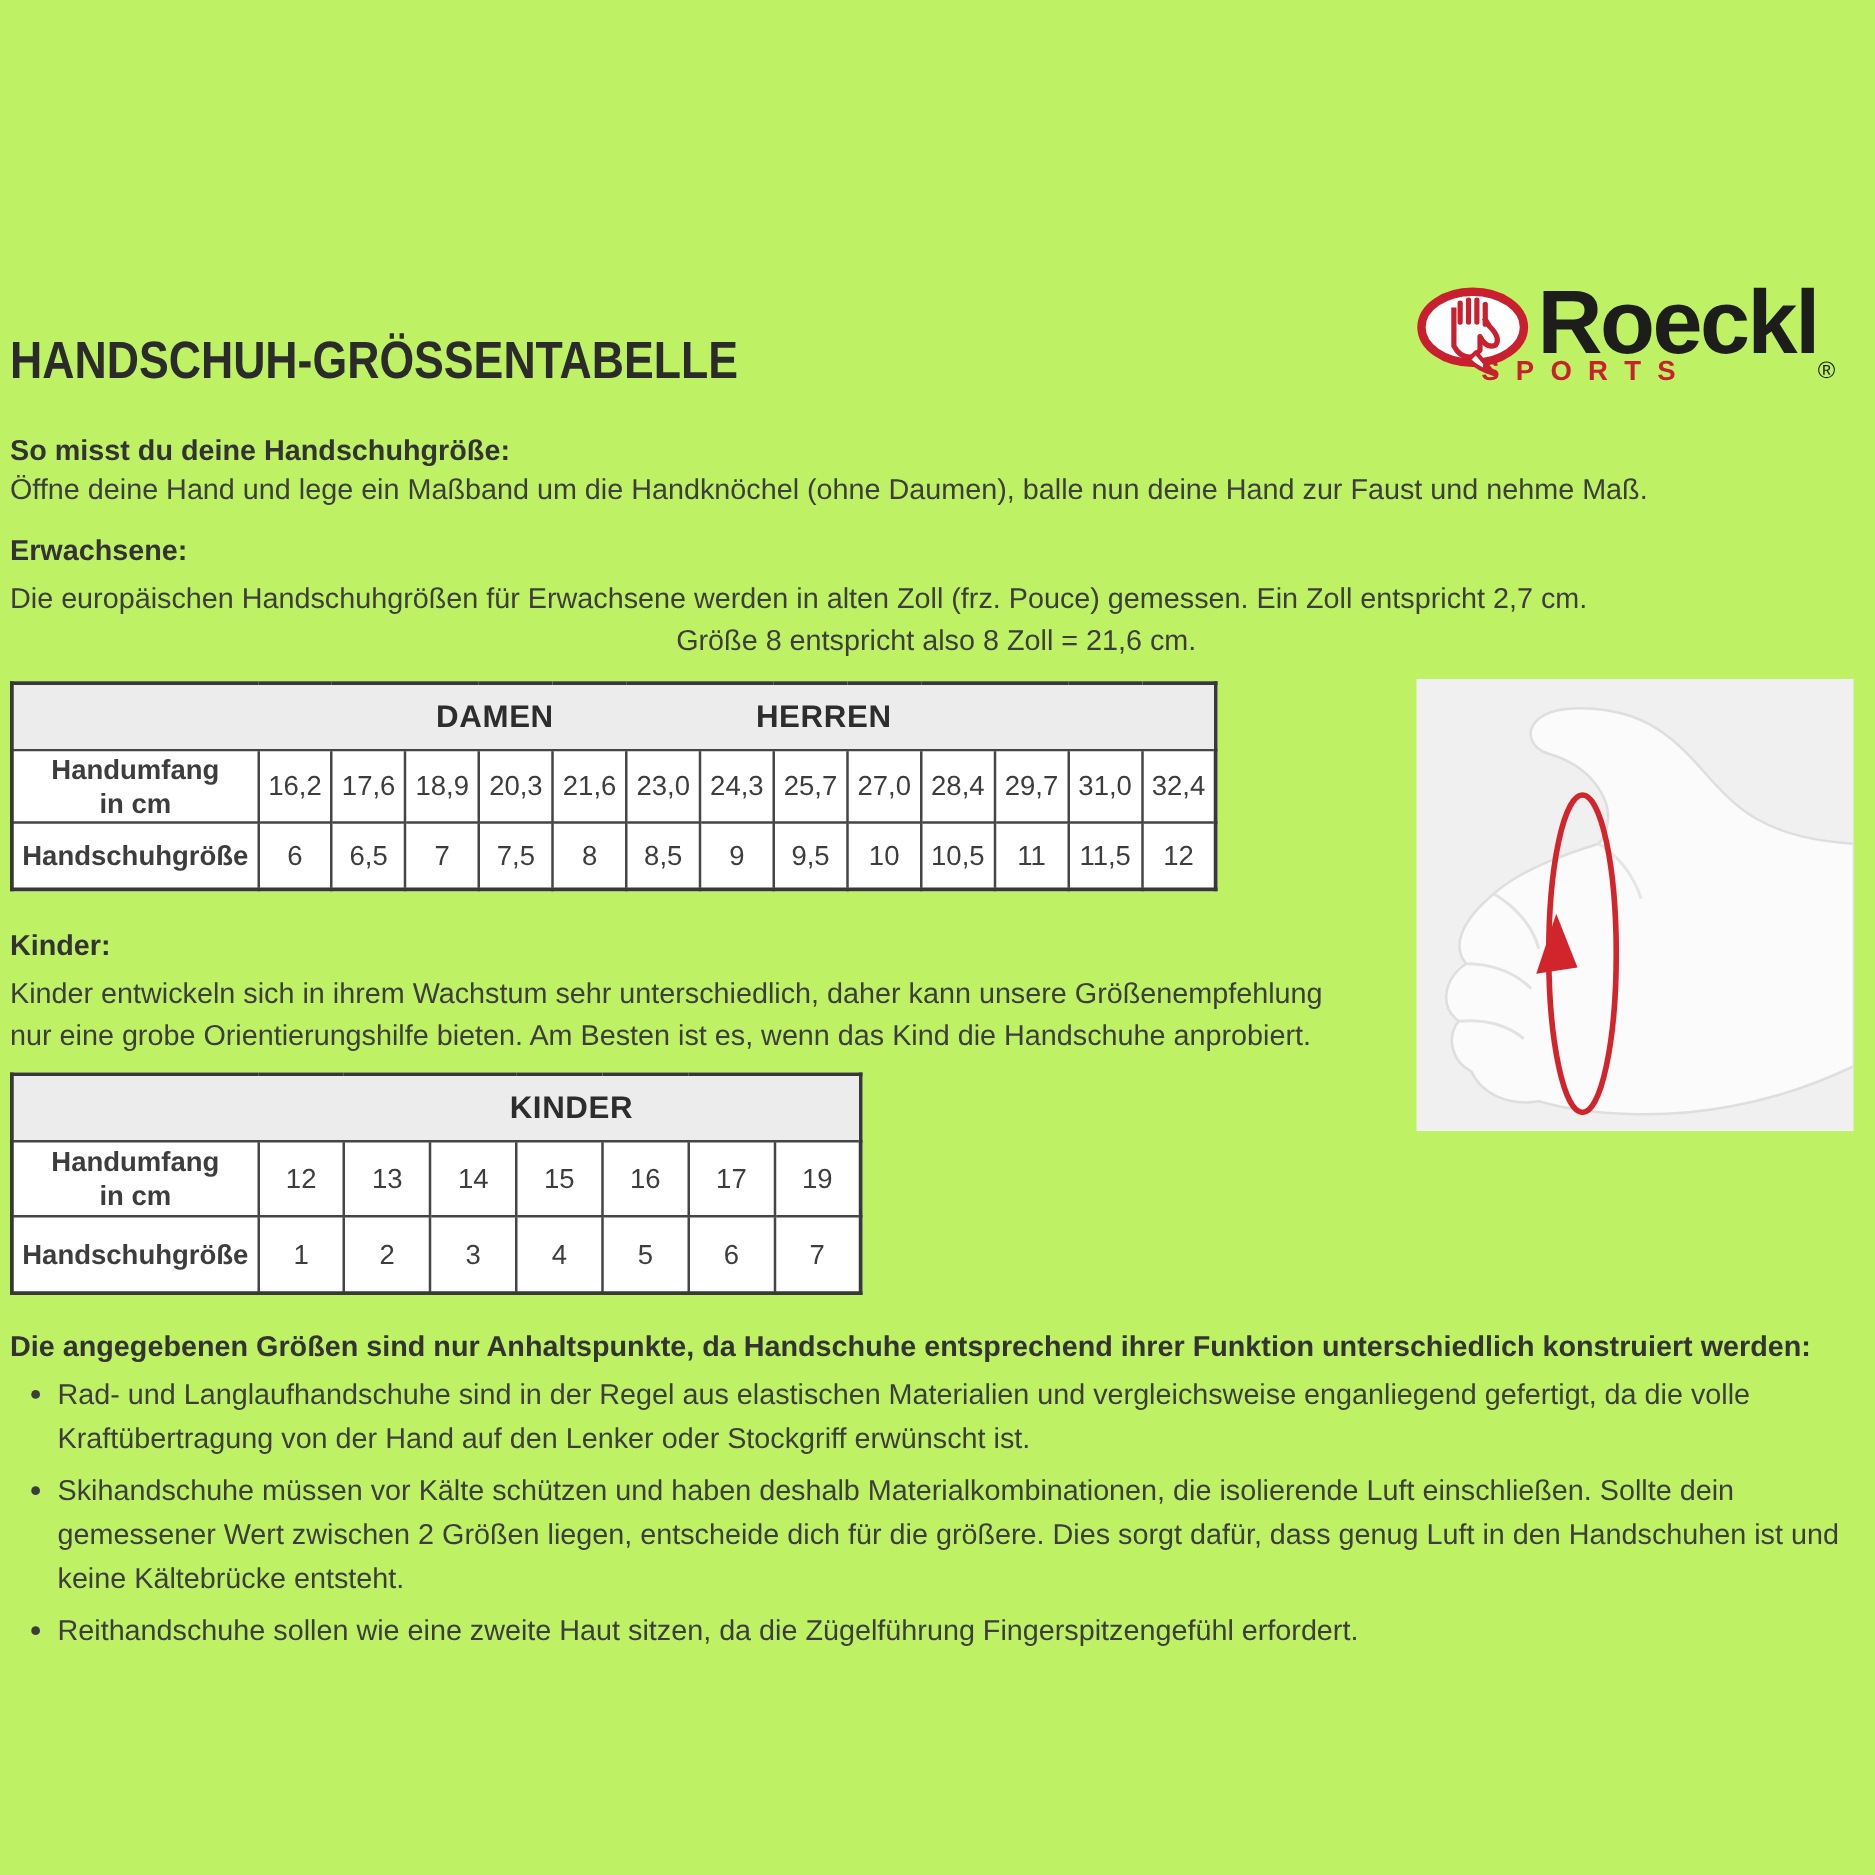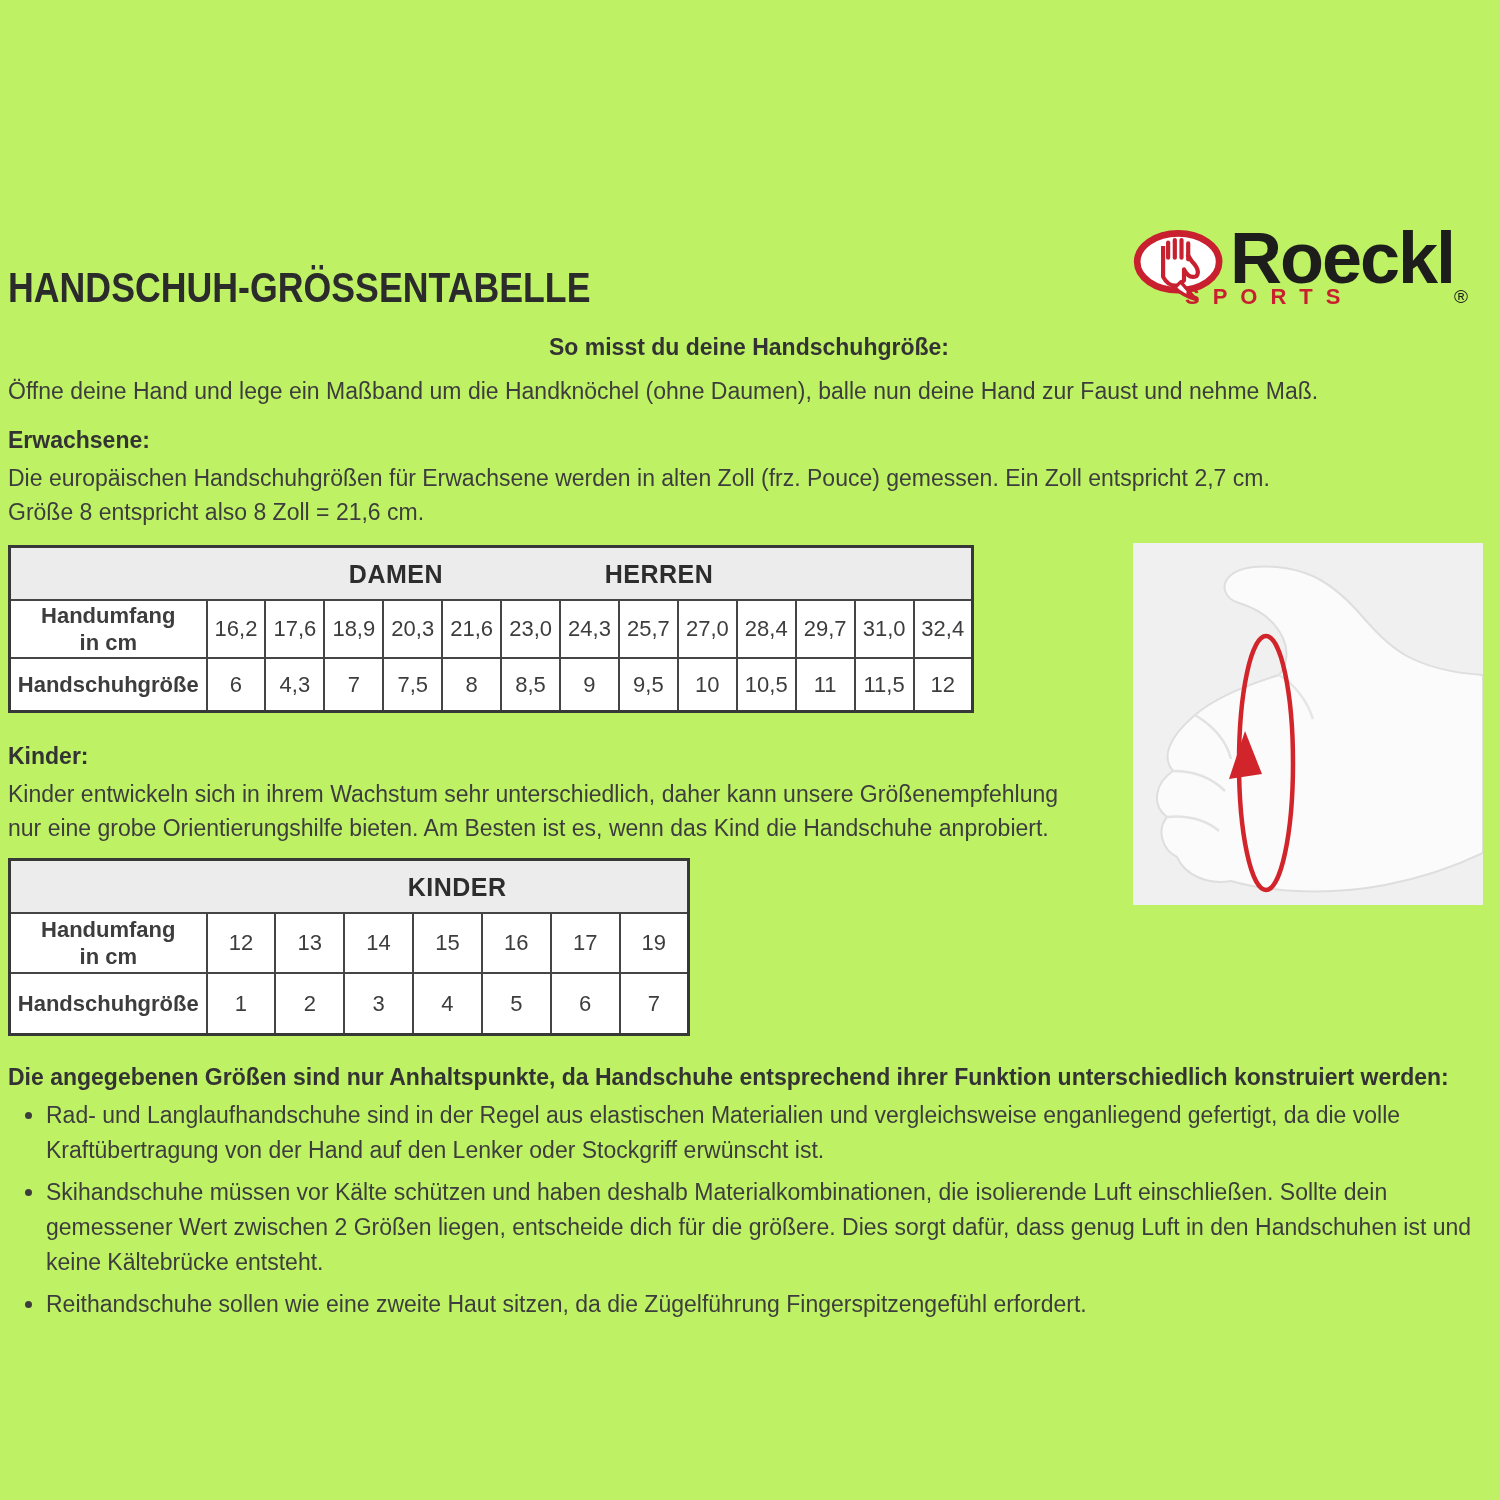--- a/index.html
+++ b/index.html
@@ -14,25 +14,25 @@
   .abs{position:absolute;left:8px;right:10px;}
   .title{
     top:264px;
     font-size:42px;font-weight:700;color:#2b2b2b;
     letter-spacing:0;
     transform:scaleX(0.85);transform-origin:left center;
     white-space:nowrap;
   }
   .subhead{font-size:23px;font-weight:700;color:#333;}
   .bodytext{font-size:23px;line-height:34px;color:#3d3d3d;white-space:nowrap;}
-  .s1-head{top:334px;text-align:center;}
+  .s1-head{top:347px;}
   .s1-text{top:374px;}
   .s2-head{top:427px;}
   .s2-l1{top:461px;}
-  .s2-l2{top:495px;}
+  .s2-l2{top:495px;text-align:center;}
   .s3-head{top:743px;}
   .s3-l1{top:777px;}
   .s3-l2{top:811px;}
 
   
   .logo{position:absolute;left:1133px;top:222px;width:370px;height:100px;}
   .logo-icon{position:absolute;left:0;top:6px;width:92px;height:76px;}
   .logo-word{
     position:absolute;left:97px;top:0;
     font-size:72px;line-height:72px;font-weight:700;color:#1d1d1b;
@@ -163,21 +163,21 @@
       <td>25,7</td>
       <td>27,0</td>
       <td>28,4</td>
       <td>29,7</td>
       <td>31,0</td>
       <td>32,4</td>
     </tr>
     <tr class="r2">
       <td class="label-cell">Handschuhgröße</td>
       <td>6</td>
-      <td>4,3</td>
+      <td>6,5</td>
       <td>7</td>
       <td>7,5</td>
       <td>8</td>
       <td>8,5</td>
       <td>9</td>
       <td>9,5</td>
       <td>10</td>
       <td>10,5</td>
       <td>11</td>
       <td>11,5</td>

